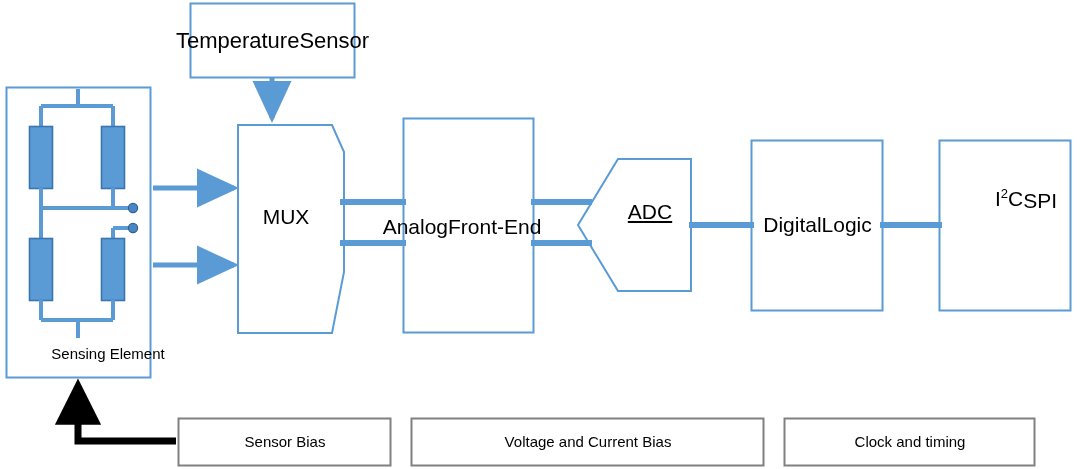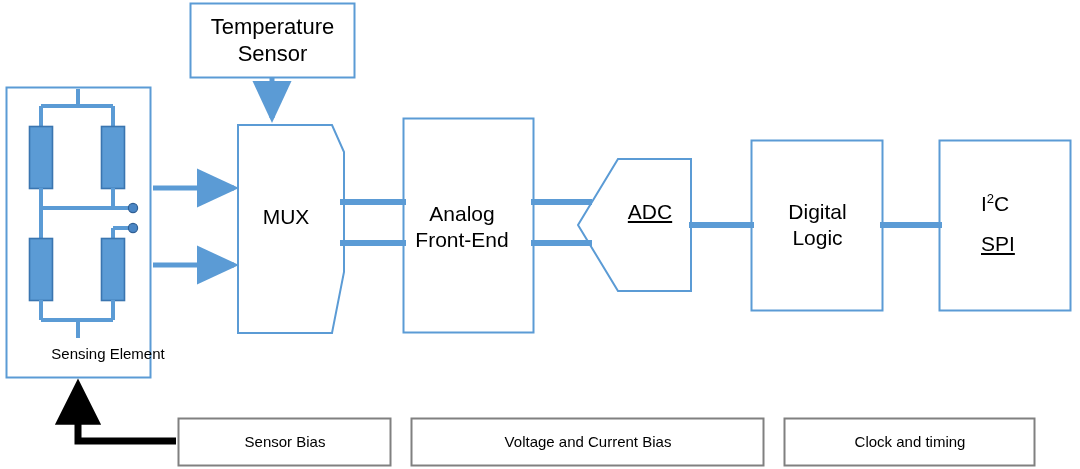--- a/index.html
+++ b/index.html
@@ -22,21 +22,21 @@
   #diagram-svg {
     position: absolute;
     left: 0;
     top: 0;
     width: 1080px;
     height: 469px;
   }
   .blk-label {
     position: absolute;
     display: flex;
-    flex-direction: column;
+    flex-direction: row;
     align-items: center;
     justify-content: center;
     text-align: center;
     line-height: 1.22;
     pointer-events: none;
     white-space: pre;
   }
   .blk-label.left-align {
     align-items: flex-start;
     text-align: left;
@@ -168,21 +168,21 @@
     <span class="lbl-line">ADC</span>
   </div>
 
   <div class="blk-label fs-21" style="left:752px; top:194px; width:131px; height:62px;">
     <span class="lbl-line">Digital</span>
     <span class="lbl-line">Logic</span>
   </div>
 
   <div class="blk-label left-align fs-21" style="left:981px; top:186px; width:90px; height:76px;">
     <span class="lbl-line"><span>I</span><sup class="sq">2</sup><span>C</span></span>
-    <span class="lbl-line" style="margin-top:14px;text-decoration:underline;">SPI</span>
+    <span class="lbl-line" style="margin-top:2px;">SPI</span>
   </div>
 
   <div class="blk-label fs-20" style="left:179px; top:419px; width:212px; height:47px;">
     <span class="lbl-line">Sensor Bias</span>
   </div>
 
   <div class="blk-label fs-20" style="left:412px; top:419px; width:352px; height:47px;">
     <span class="lbl-line">Voltage and Current Bias</span>
   </div>
 

